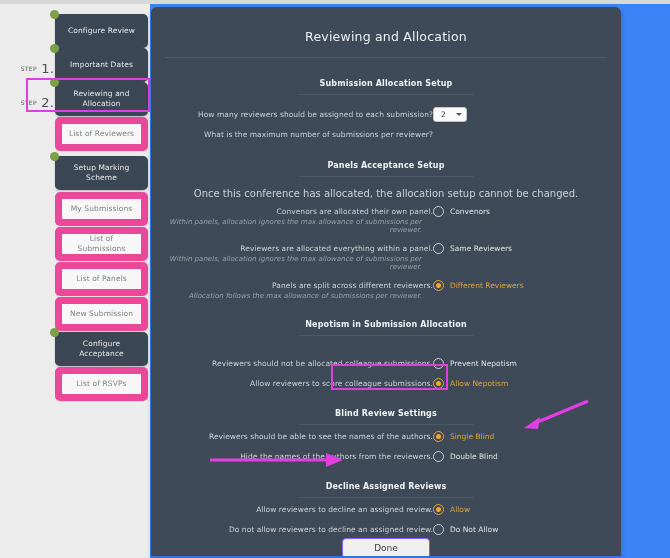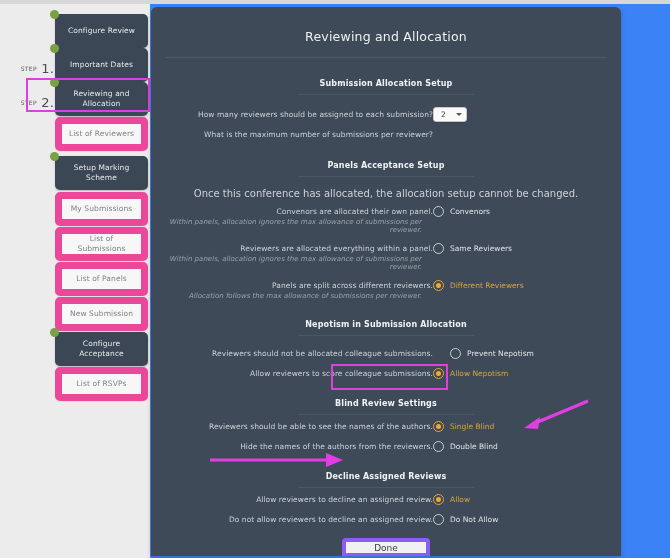--- a/index.html
+++ b/index.html
@@ -246,21 +246,21 @@
 
   
   .done-btn {
     position: absolute;
     left: 50%;
     transform: translateX(-50%);
     bottom: -1px;
     width: 88px;
     height: 19px;
     background: #f0f0f0;
-    border: 4px solid #8b5cf6;
+    border: 1px solid #8b5cf6;
     border-radius: 4px 4px 0 0;
     display: flex;
     align-items: center;
     justify-content: center;
     font-size: 9px;
     color: #3a3a3a;
     box-sizing: border-box;
   }
 
   
@@ -385,21 +385,21 @@
             </div>
           </div>
           <div class="subnote">Allocation follows the max allowance of submissions per reviewer.</div>
         </div>
     </div>
 
     <div class="section" style="margin-top:20px;">
       <div class="section-head">Nepotism in Submission Allocation</div>
       <div class="section-rule"></div>
       <div id="nepotism-options" style="margin-top:3px;">
-          <div class="row" style="margin-top: 12px; gap: 17px;">
+          <div class="row" style="margin-top: 22px;">
             <div class="lbl">Reviewers should not be allocated colleague submissions.</div>
             <div class="ctl">
               <div class="radio-wrap">
                 <span class="radio"></span>
                 <span class="radio-label">Prevent Nepotism</span>
               </div>
             </div>
           </div>
           <div class="row">
             <div class="lbl">Allow reviewers to score colleague submissions.</div>

